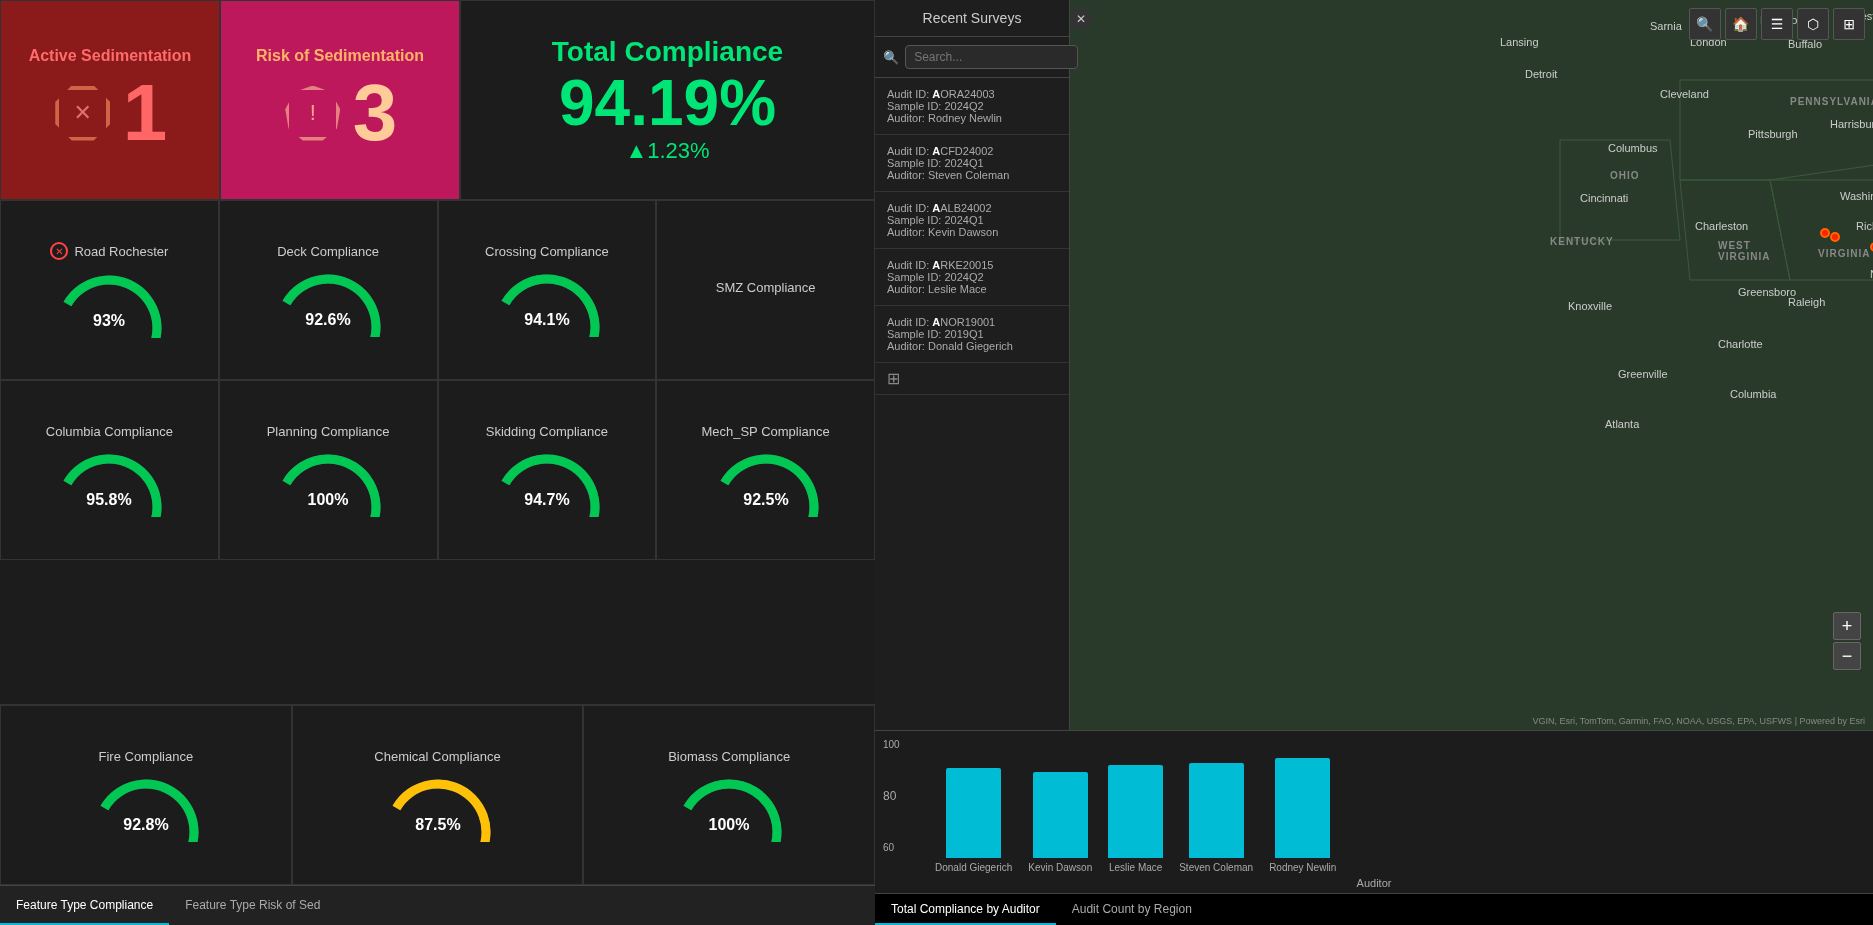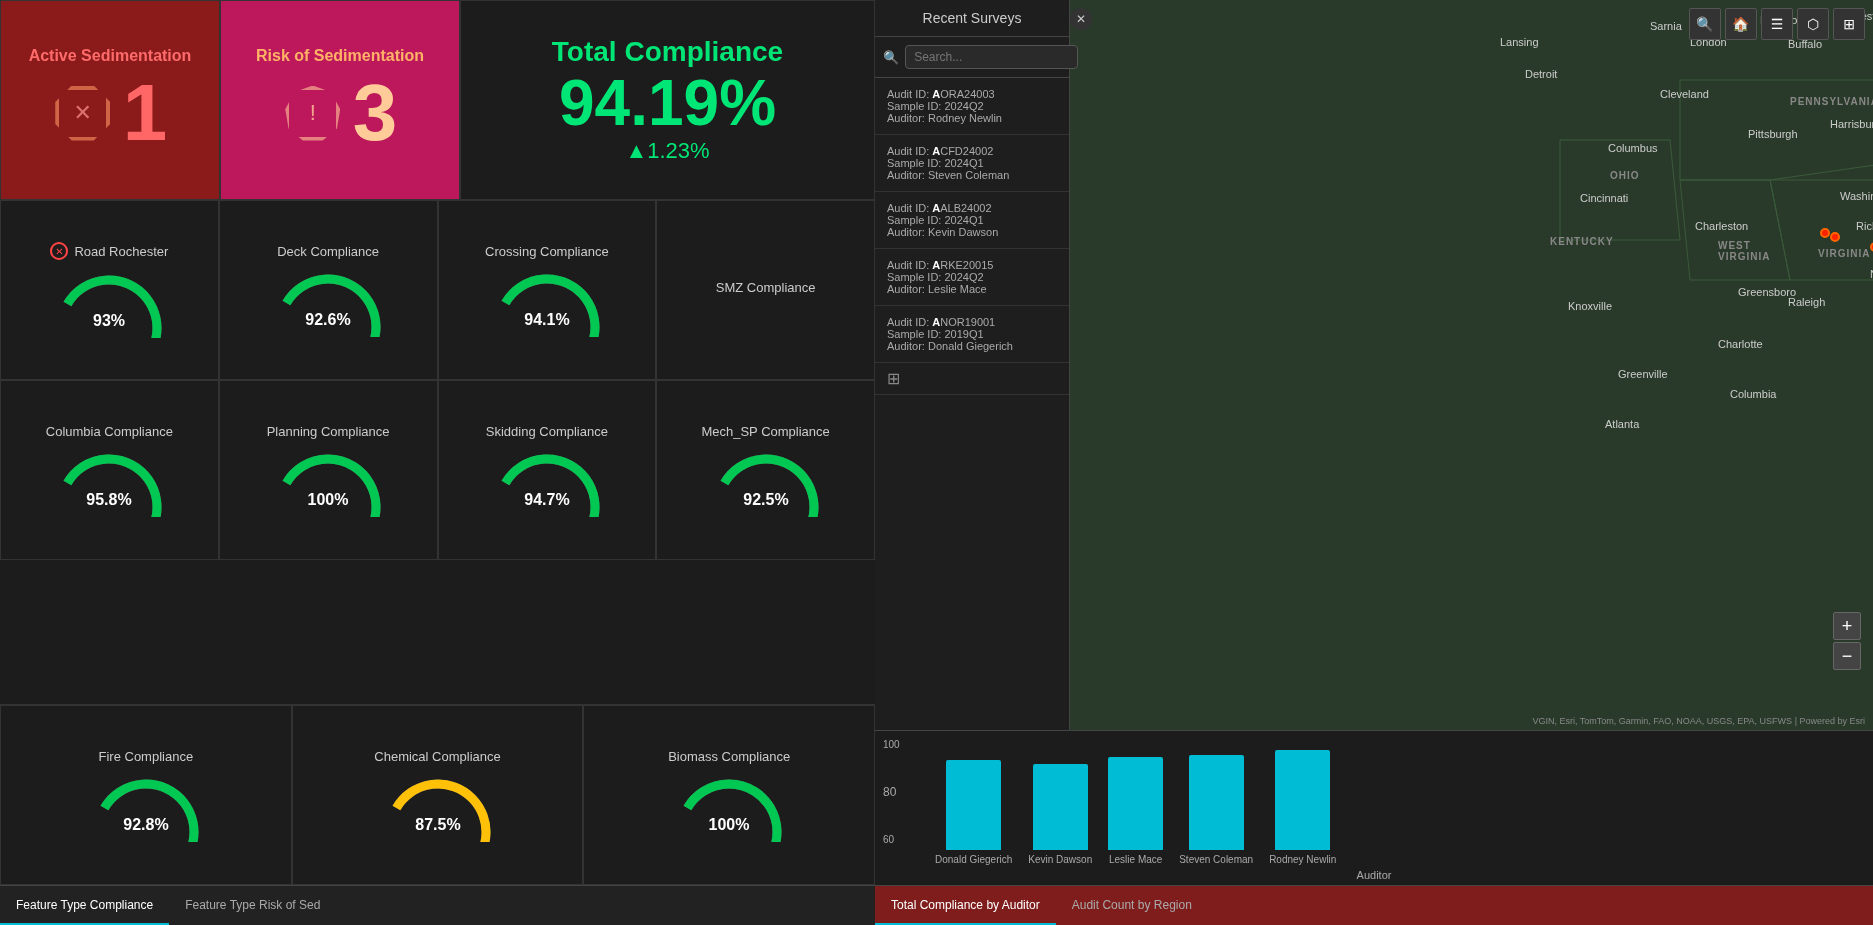--- a/index.html
+++ b/index.html
@@ -386,23 +386,23 @@
 
     .chart-bar-label {
       font-size: 10px;
       color: #aaa;
       text-align: center;
       white-space: nowrap;
     }
 
     .tabs-bottom-right {
       display: flex;
-      background: #7f1d1d;
+      background: #000000;
       border-top: 1px solid #444;
-      height: 40px;
+      height: 32px;
     }
 
     
     .geo-label {
       position: absolute;
       color: #ccc;
       font-size: 11px;
       pointer-events: none;
     }
 

